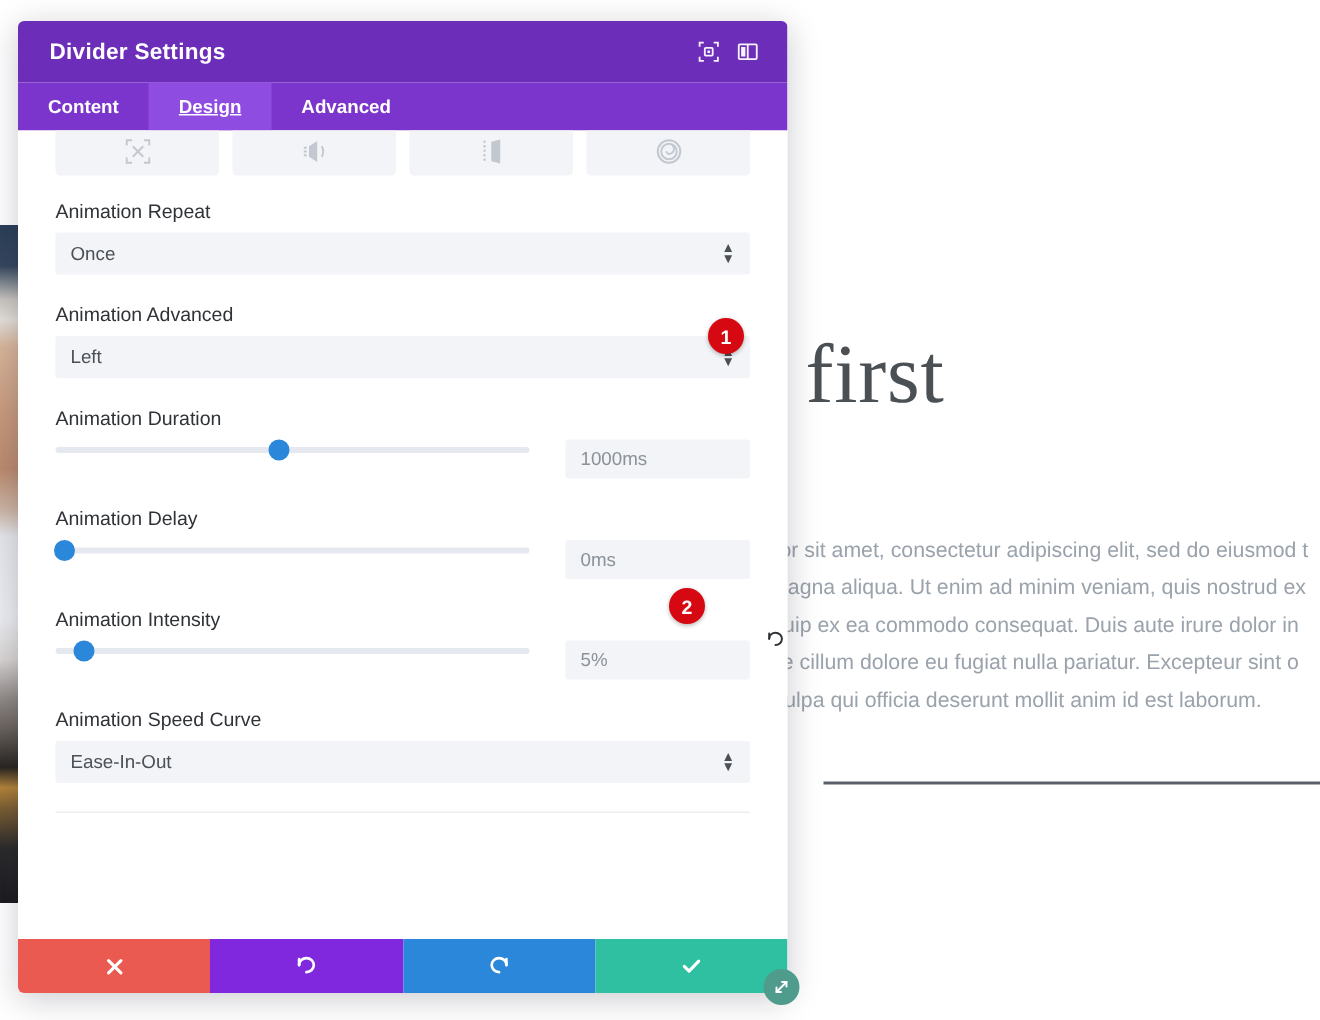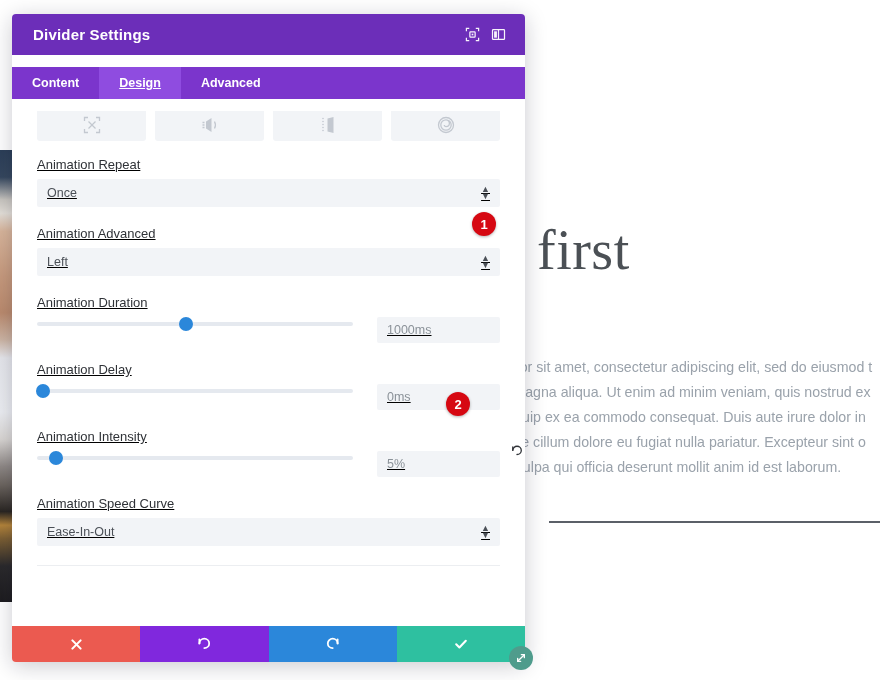--- a/index.html
+++ b/index.html
@@ -96,21 +96,20 @@
     left: 12px;
     top: 14px;
     width: 513px;
     height: 648px;
     background: #ffffff;
     border-radius: 4px;
     box-shadow: 0 4px 22px rgba(20, 20, 40, 0.22);
     overflow: hidden;
     display: flex;
     flex-direction: column;
-    gap: 12px;
   }
 
   
   #modal-header {
     height: 41px;
     background: #6c2eb9;
     display: flex;
     align-items: center;
     padding: 0 14px 0 21px;
     flex: 0 0 auto;
@@ -179,21 +178,20 @@
     justify-content: center;
     padding-bottom: 6px;
     cursor: pointer;
   }
   .preset-tile svg {
     display: block;
   }
 
   #fields {
     padding: 16px 25px 0 25px;
-    text-decoration: underline;
   }
   .field-group {
     margin-bottom: 19px;
     position: relative;
   }
   .field-label {
     font-size: 13px;
     color: #2f3237;
     margin-bottom: 7px;
     font-weight: normal;

